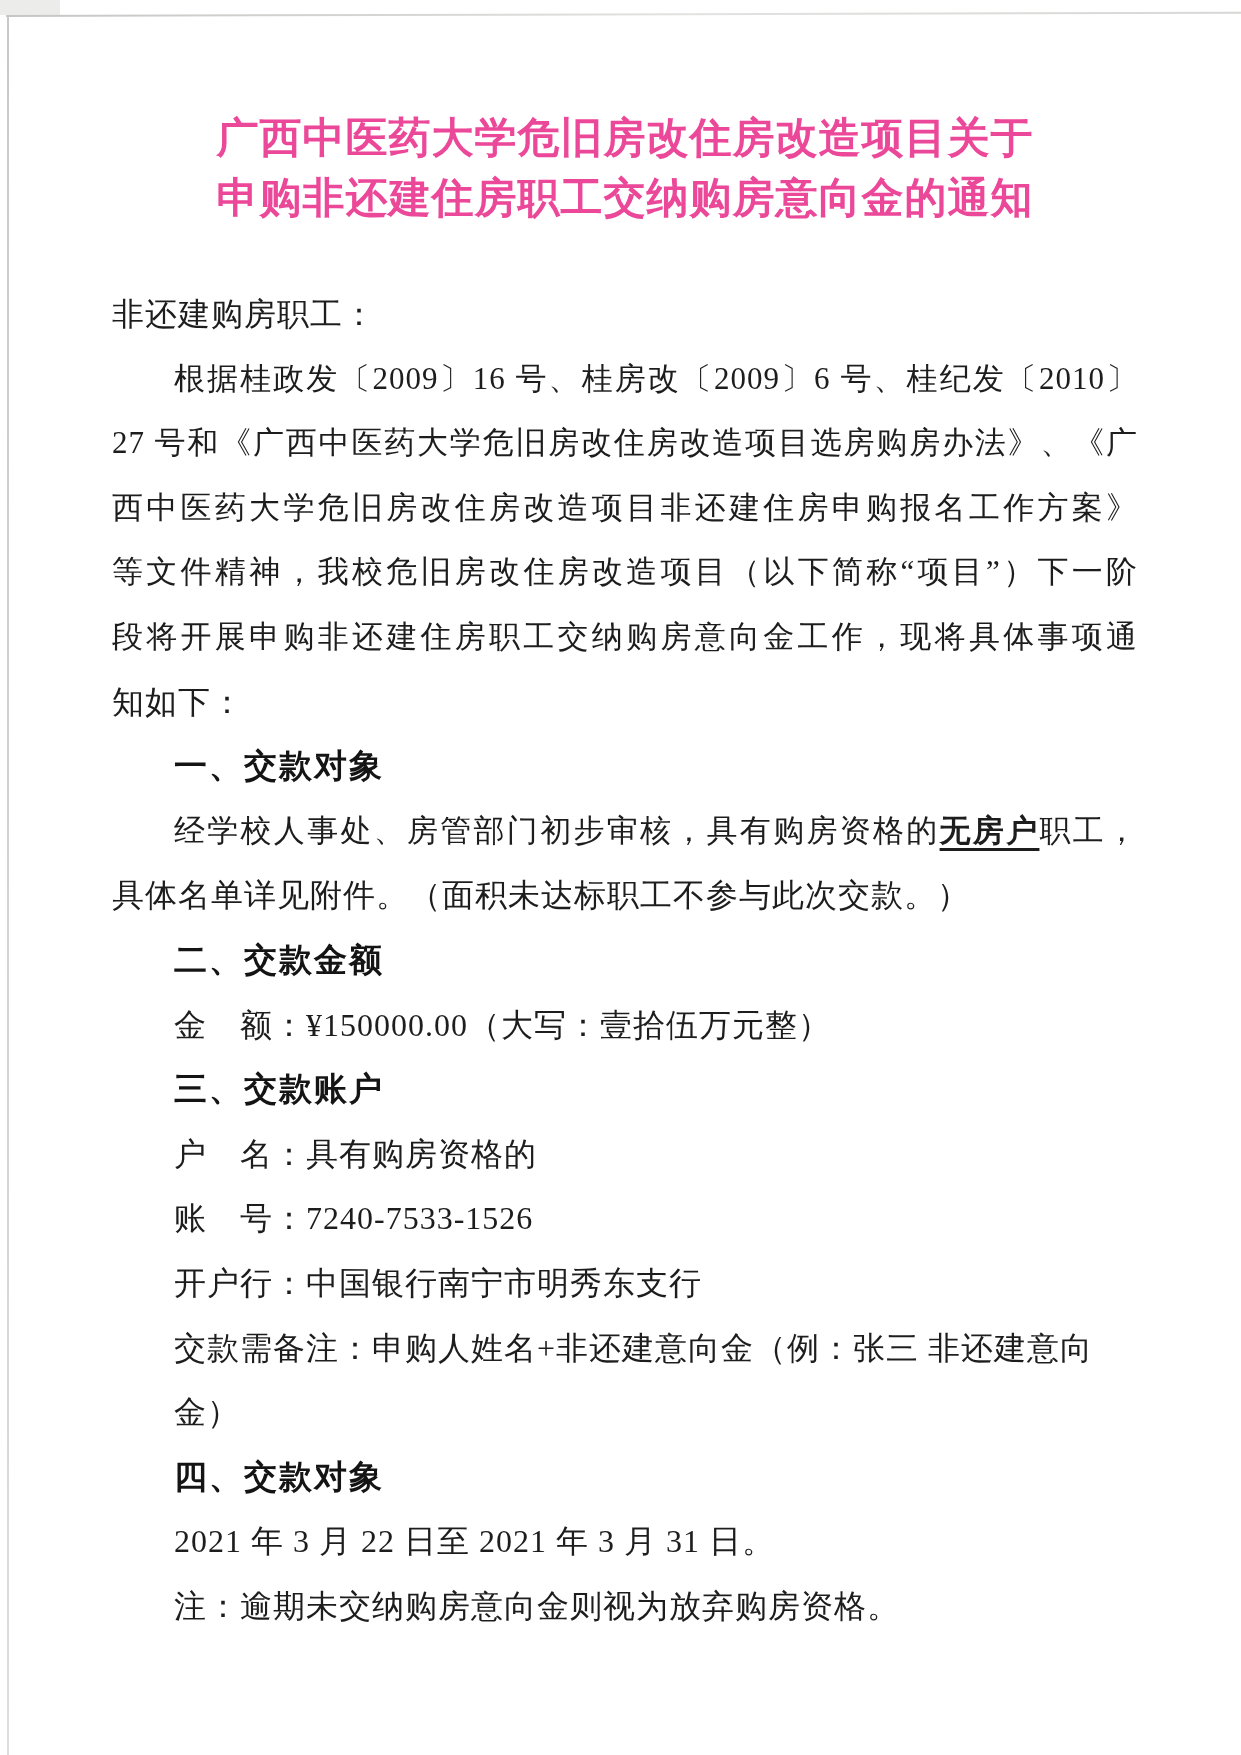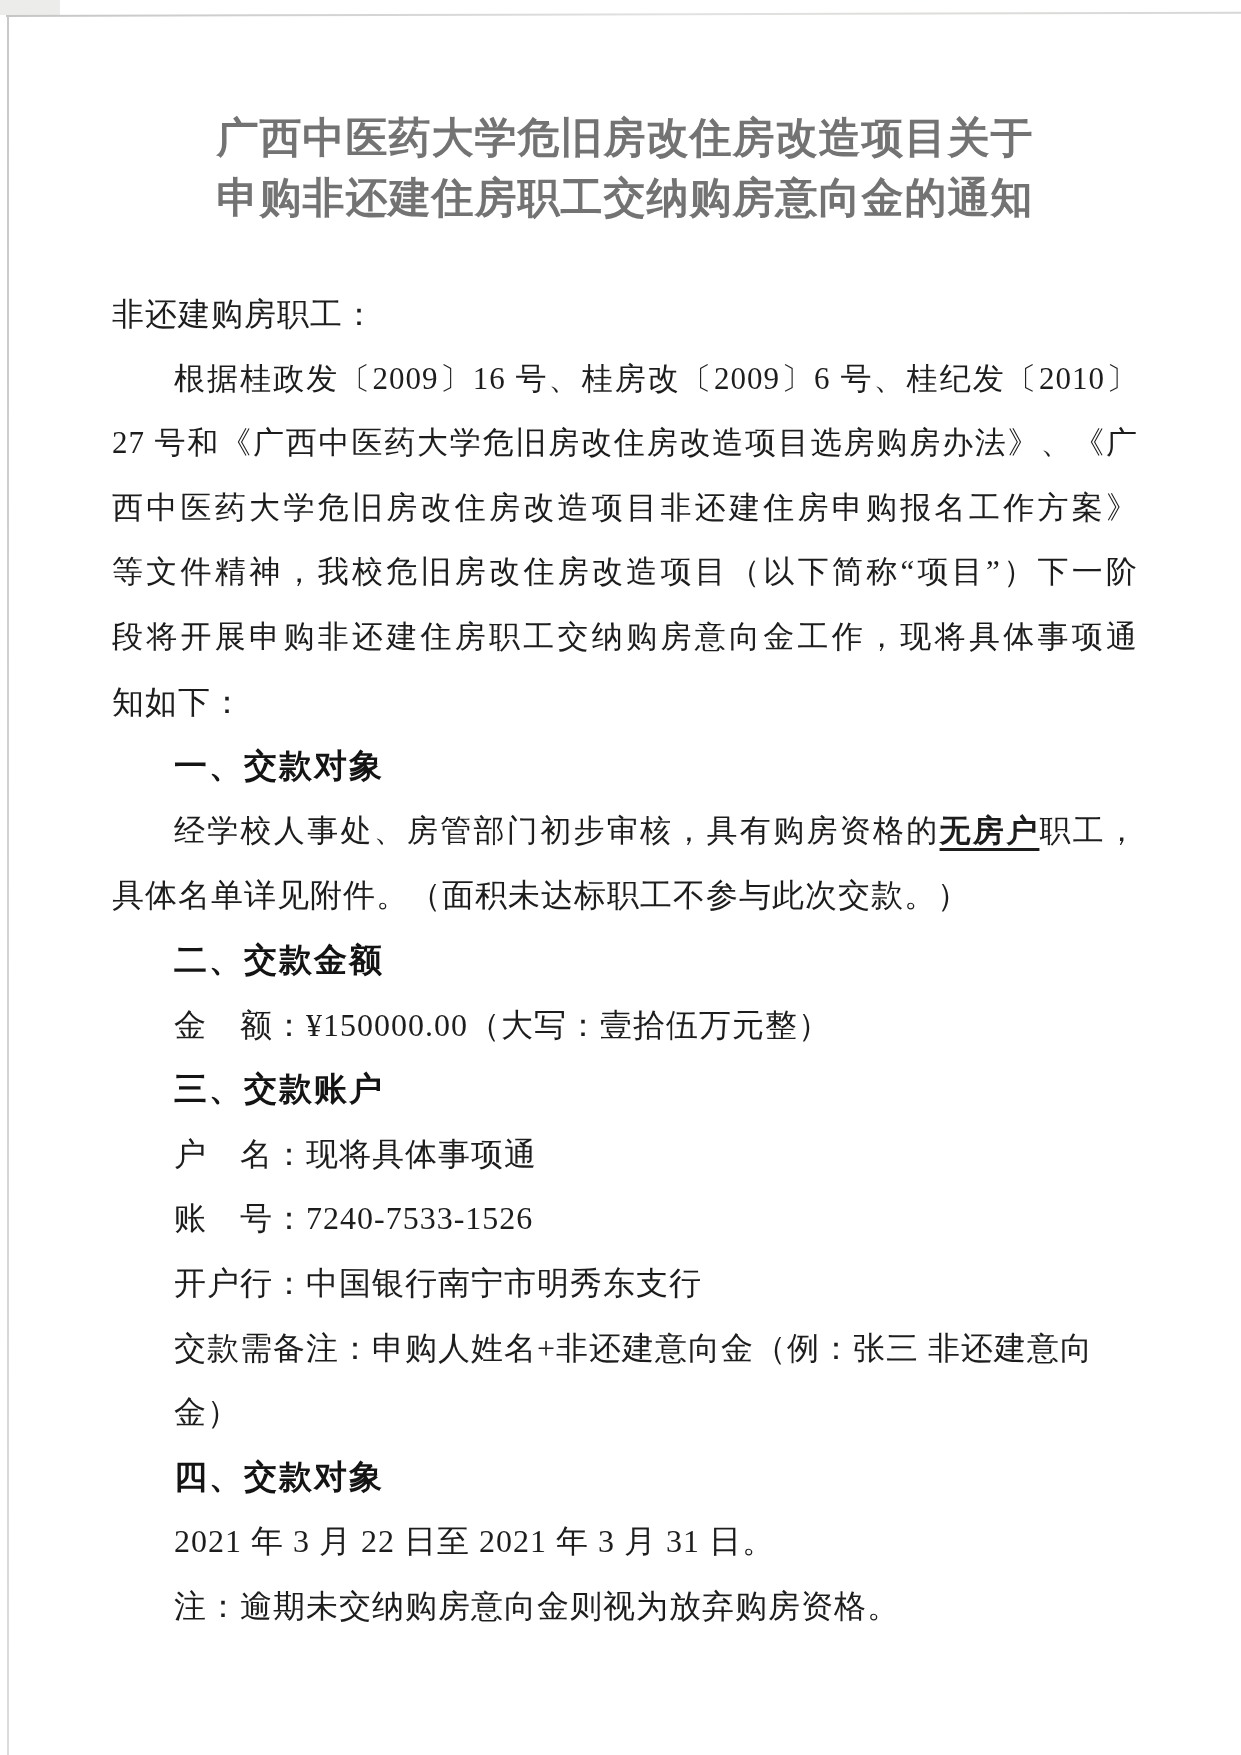--- a/index.html
+++ b/index.html
@@ -40,21 +40,21 @@
     top: 108px;
     width: 1026px;
   }
   .title {
     text-align: center;
     font-family: "Liberation Sans", sans-serif;
     font-weight: bold;
     font-size: 42px;
     line-height: 60px;
     letter-spacing: 1px;
-    color: #737373;
+    color: #ec4899;
   }
   .lines {
     margin-top: 54px;
     font-size: 32px;
     line-height: 64.6px;
     letter-spacing: 1px;
   }
   .line {
     white-space: pre-wrap;
   }
@@ -106,21 +106,21 @@
     <div class="line">知如下：</div>
 
     <div class="line heading indent">一、交款对象</div>
     <div class="line fill indent"><span>经学校人事处、房管部门初步审核，具有购房资格的</span><span class="emphasis">无房户</span><span>职工，</span></div>
     <div class="line">具体名单详见附件。（面积未达标职工不参与此次交款。）</div>
 
     <div class="line heading indent">二、交款金额</div>
     <div class="line indent">金　额：¥150000.00（大写：壹拾伍万元整）</div>
 
     <div class="line heading indent">三、交款账户</div>
-    <div class="line indent">户　名：现将具体事项通</div>
+    <div class="line indent">户　名：具有购房资格的</div>
     <div class="line indent">账　号：7240-7533-1526</div>
     <div class="line indent">开户行：中国银行南宁市明秀东支行</div>
     <div class="line indent">交款需备注：申购人姓名+非还建意向金（例：张三 非还建意向金）</div>
 
     <div class="line heading indent">四、交款对象</div>
     <div class="line indent">2021 年 3 月 22 日至 2021 年 3 月 31 日。</div>
     <div class="line indent">注：逾期未交纳购房意向金则视为放弃购房资格。</div>
 
 
   </div>

